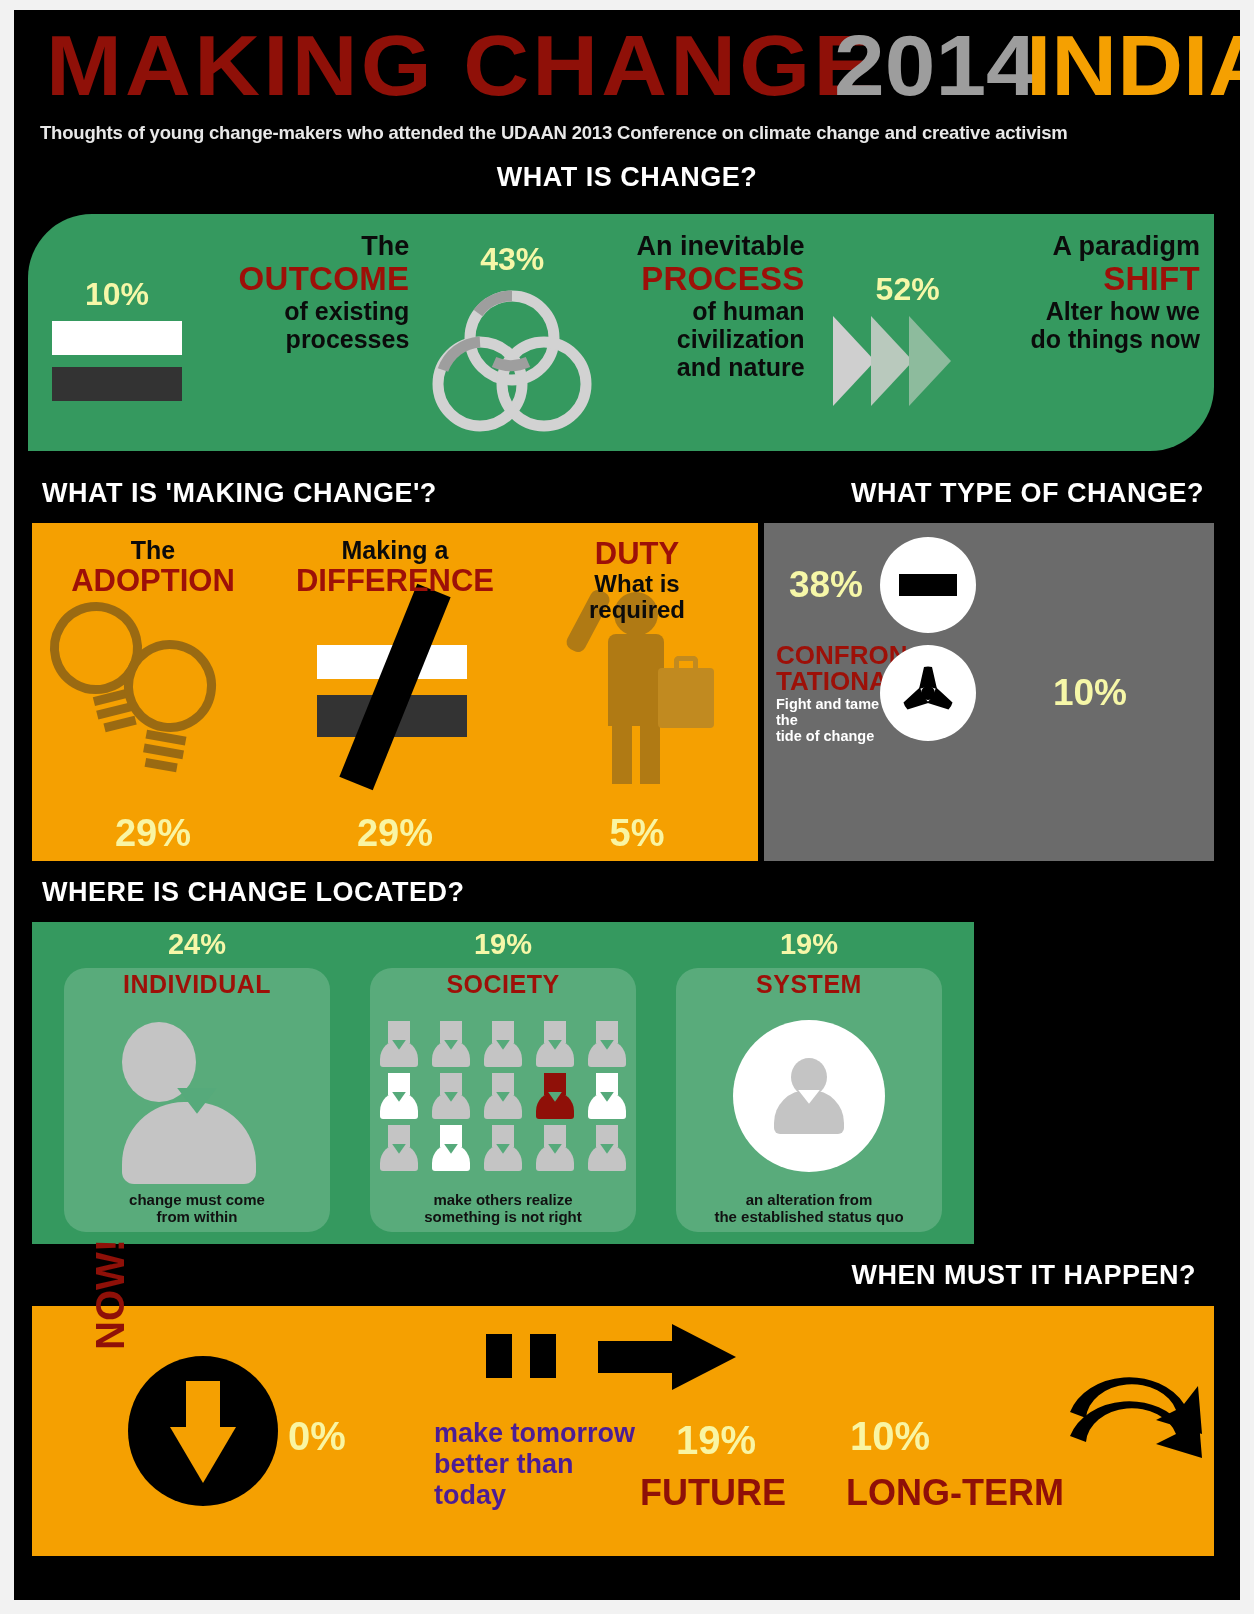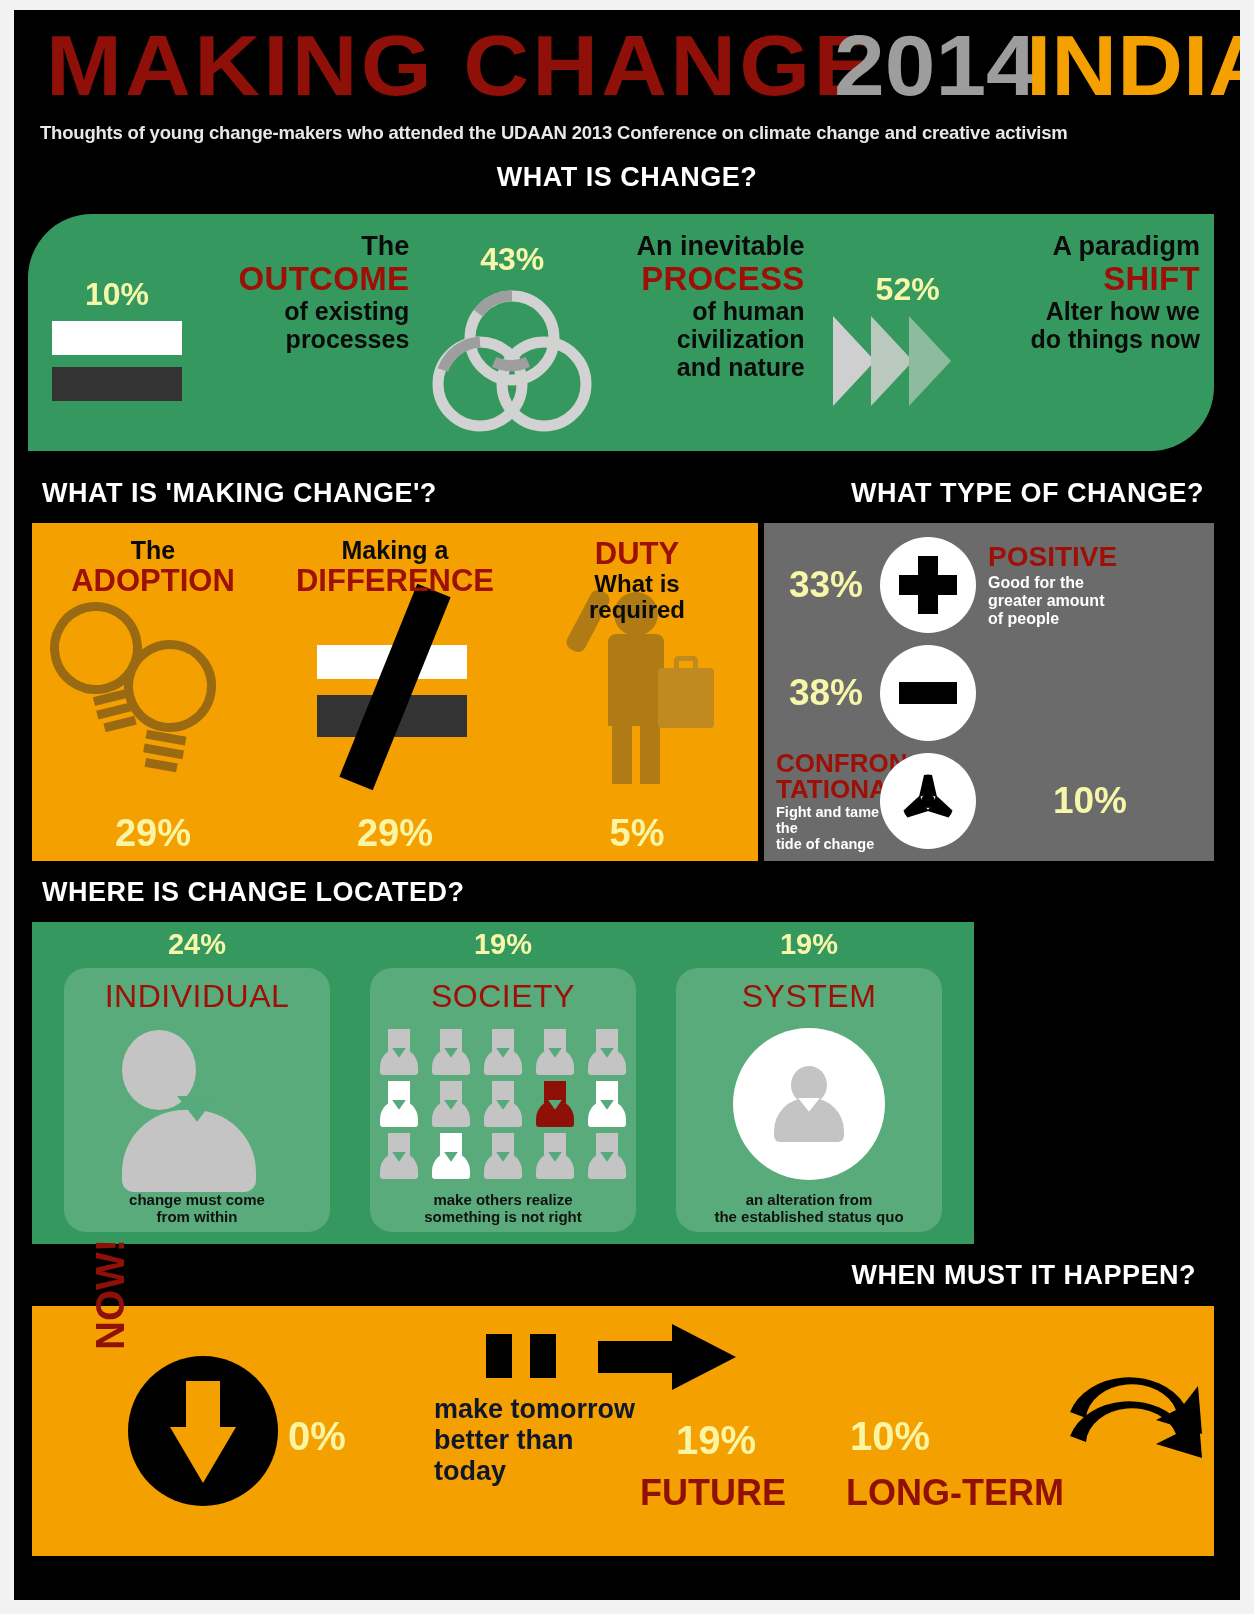--- a/index.html
+++ b/index.html
@@ -173,21 +173,21 @@
     position:absolute; left:18px; top:912px; width:942px; height:322px;
     background:#35995f; display:flex; padding:6px 12px 8px 12px;
   }
   .wh-cell { flex:1; position:relative; margin:0 8px; }
   .wh-pct { text-align:center; color:#f6f7a8; font-size:29px; font-weight:bold; height:32px; }
   .wh-card {
     position:absolute; left:12px; top:40px; right:12px; bottom:4px;
     background:rgba(255,255,255,0.18); border-radius:22px;
     display:flex; flex-direction:column; align-items:center;
   }
-  .wh-title { color:#9d1008; font-size:32px; font-weight:normal; margin-top:10px; letter-spacing:0.5px;}
+  .wh-title { color:#9d1008; font-size:25px; font-weight:bold; margin-top:2px; letter-spacing:0.5px;}
   .wh-art { flex:1; display:flex; align-items:center; justify-content:center; width:100%; }
   .wh-desc { color:#111; font-size:15px; font-weight:bold; text-align:center;
              line-height:1.12; padding-bottom:6px; }
 
   
   .big-person { position:relative; width:150px; height:148px; }
   .big-person .ph { left:38px; top:0; width:74px; height:80px; background:#c4c4c4; border-radius:50%; }
   .big-person .pb { left:8px; top:66px; width:134px; height:82px; background:#c4c4c4;
                     border-radius:62px 62px 12px 12px; }
   .big-person .notch { position:absolute; left:55px; top:66px; width:40px; height:26px;
@@ -235,21 +235,21 @@
                        border-top:56px solid #f5a001; }
   .pct-now { position:absolute; left:256px; top:108px; color:#f9f5a3; font-size:40px; font-weight:bold; }
 
   .dashes { position:absolute; left:60px; top:28px; display:flex; gap:18px; }
   .dashes div { width:26px; height:44px; background:#000; }
   .right-arrow { position:absolute; left:172px; top:18px; width:140px; height:66px; }
   .right-arrow .shaft { position:absolute; left:0; top:17px; width:82px; height:32px; background:#000; }
   .right-arrow .headd { position:absolute; left:74px; top:0; width:0; height:0;
                         border-top:33px solid transparent; border-bottom:33px solid transparent;
                         border-left:64px solid #000; }
-  .mk-tomorrow { position:absolute; left:8px; top:88px; width:240px; color:#0f172a;
+  .mk-tomorrow { position:absolute; left:8px; top:112px; width:240px; color:#4c1d95;
                  font-size:27px; font-weight:bold; line-height:1.14; }
   .pct-future { position:absolute; left:250px; top:112px; color:#f9f5a3; font-size:40px; font-weight:bold; }
   .lbl-future { position:absolute; left:214px; top:166px; color:#8f1008; font-size:36px; font-weight:bold; }
 
   .selfsus { position:absolute; left:24px; top:16px; width:350px; color:#0b0b0b;
              font-size:27px; font-weight:bold; line-height:1.14; }
   .pct-long { position:absolute; left:30px; top:108px; color:#f9f5a3; font-size:40px; font-weight:bold; }
   .lbl-long { position:absolute; left:26px; top:166px; color:#8f1008; font-size:36px; font-weight:bold; }
   .cycle { position:absolute; left:222px; top:54px; width:180px; height:140px; }
 
@@ -394,32 +394,20 @@
         <div class="mk-l3" style="white-space:pre-line">What is
 required</div>
       </div>
       <div class="mk-pct">5%</div>
     </div>
 
   </div>
 
   <div class="sec-type">
 
-    <div class="ty-row">
-      <div class="ty-pct">33%</div>
-      <div class="ty-circle">
-            <div class="ico-plus"></div>
-          </div>
-      <div class="ty-label">
-        <div class="ty-title">POSITIVE</div>
-        <div class="ty-desc" style="white-space:pre-line">Good for the
-greater amount
-of people</div>
-      </div>
-    </div>
 
     <div class="ty-row">
       <div class="ty-pct">38%</div>
       <div class="ty-circle">
             <div class="ico-minus"></div>
           </div>
     </div>
 
     <div class="ty-row">
       <div class="ty-left-label">

